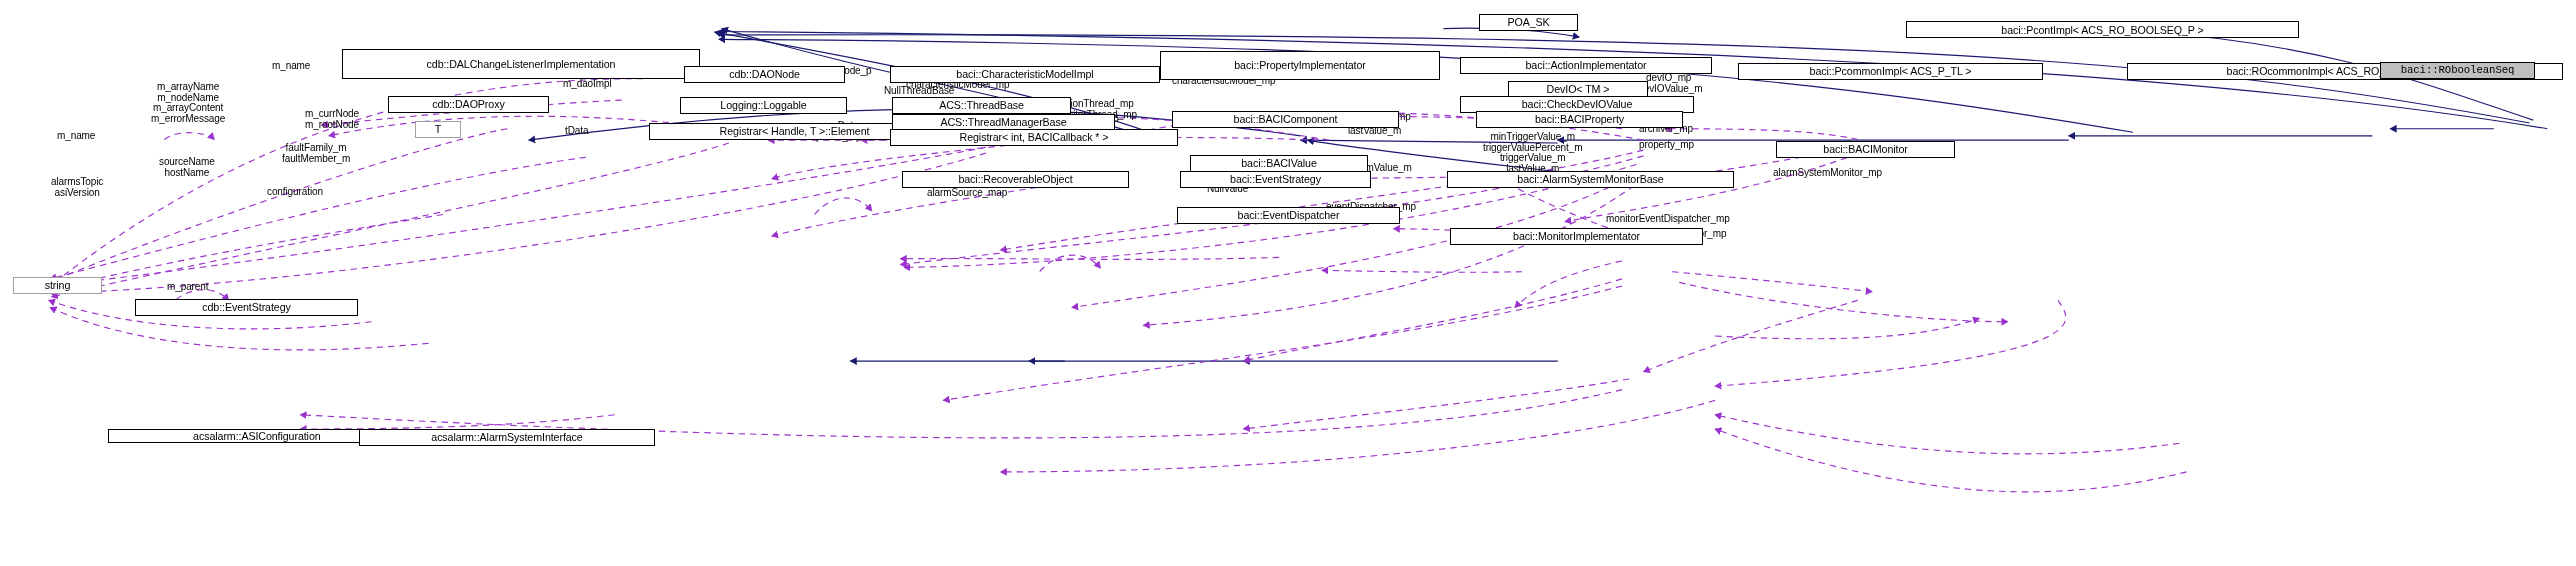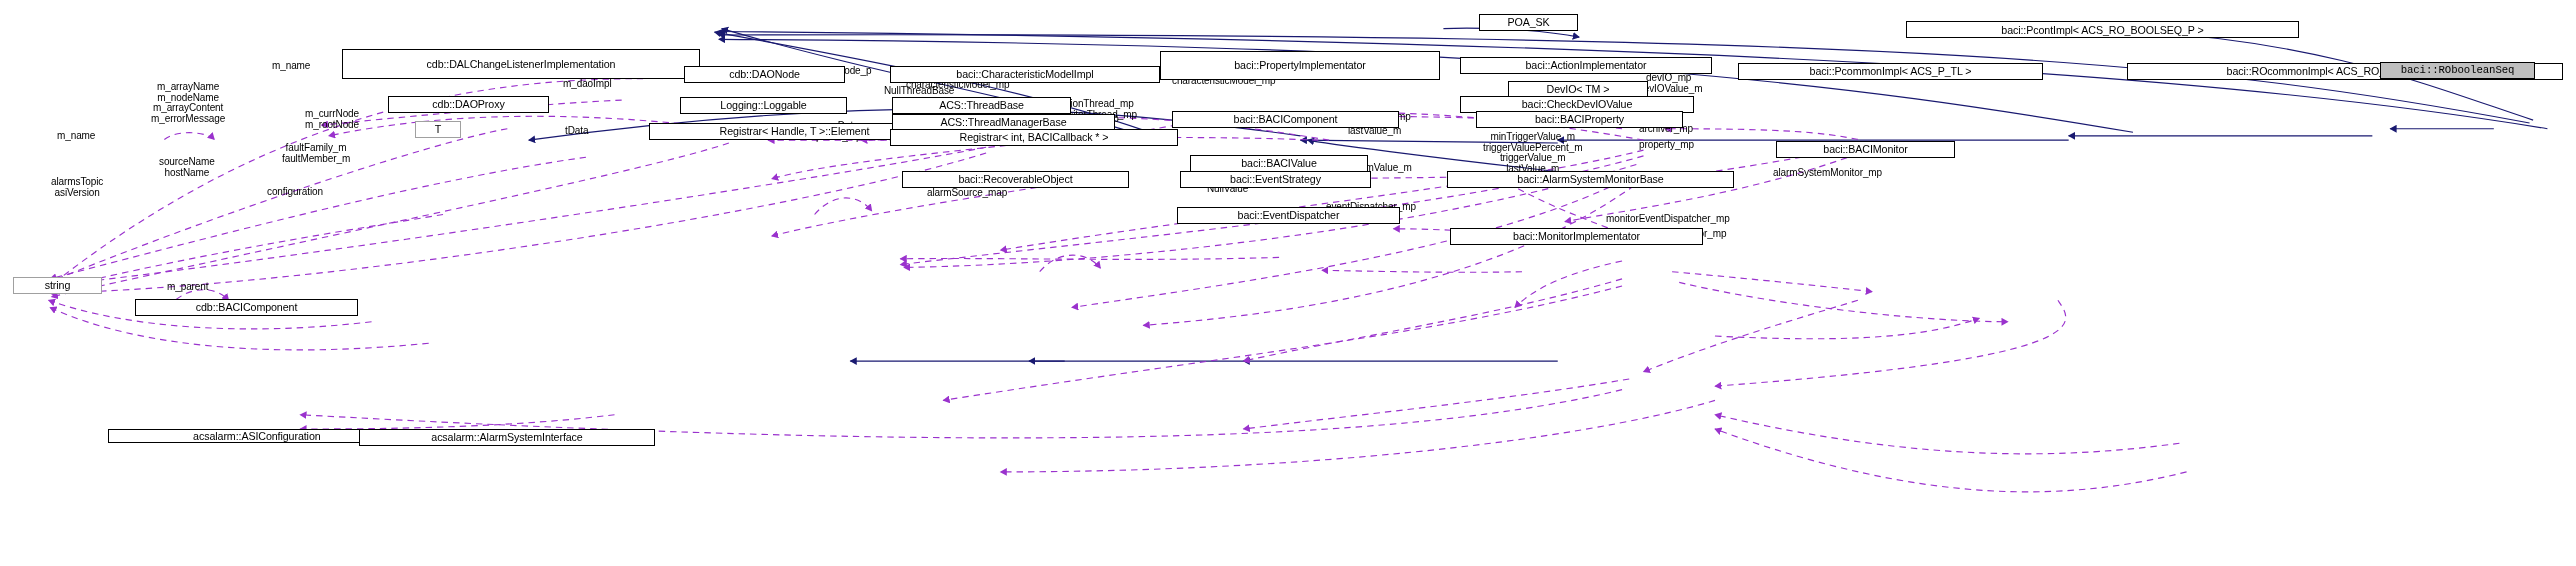--- a/index.html
+++ b/index.html
@@ -137,21 +137,21 @@
       <path d="M870,140 C760,145 600,160 450,175"></path>
       <path d="M1440,200 C1300,215 1150,230 1080,250"></path>
       <path d="M1530,250 C1400,270 1200,300 1080,330"></path>
       <path d="M2280,240 C2100,250 1800,250 1700,250"></path>
       <path d="M2270,180 C2200,170 2100,162 1800,162"></path>
     </g>
   </svg>
 
   <div id="nodes-host">
       <div class="node gray-border" style="left: 13px; top: 277px; width: 89px; height: 17px;">string</div>
-      <div class="node" style="left: 135px; top: 299px; width: 223px; height: 17px;">cdb::BACIComponent</div>
+      <div class="node" style="left: 135px; top: 299px; width: 223px; height: 17px;">cdb::EventStrategy</div>
       <div class="node" style="left: 108px; top: 429px; width: 264px; height: 14px; padding-left: 38px;">acsalarm::ASIConfiguration</div>
       <div class="node" style="left: 359px; top: 429px; width: 296px; height: 17px;">acsalarm::AlarmSystemInterface</div>
       <div class="node" style="left: 342px; top: 49px; width: 358px; height: 30px;">cdb::DALChangeListenerImplementation</div>
       <div class="node" style="left: 388px; top: 96px; width: 161px; height: 17px;">cdb::DAOProxy</div>
       <div class="node gray-border" style="left: 415px; top: 121px; width: 46px; height: 17px;">T</div>
       <div class="node" style="left: 684px; top: 66px; width: 161px; height: 17px;">cdb::DAONode</div>
       <div class="node" style="left: 680px; top: 97px; width: 167px; height: 17px;">Logging::Loggable</div>
       <div class="node" style="left: 649px; top: 123px; width: 291px; height: 17px;">Registrar&lt; Handle, T &gt;::Element</div>
       <div class="node" style="left: 890px; top: 66px; width: 270px; height: 17px;">baci::CharacteristicModelImpl</div>
       <div class="node" style="left: 892px; top: 97px; width: 179px; height: 17px;">ACS::ThreadBase</div>

